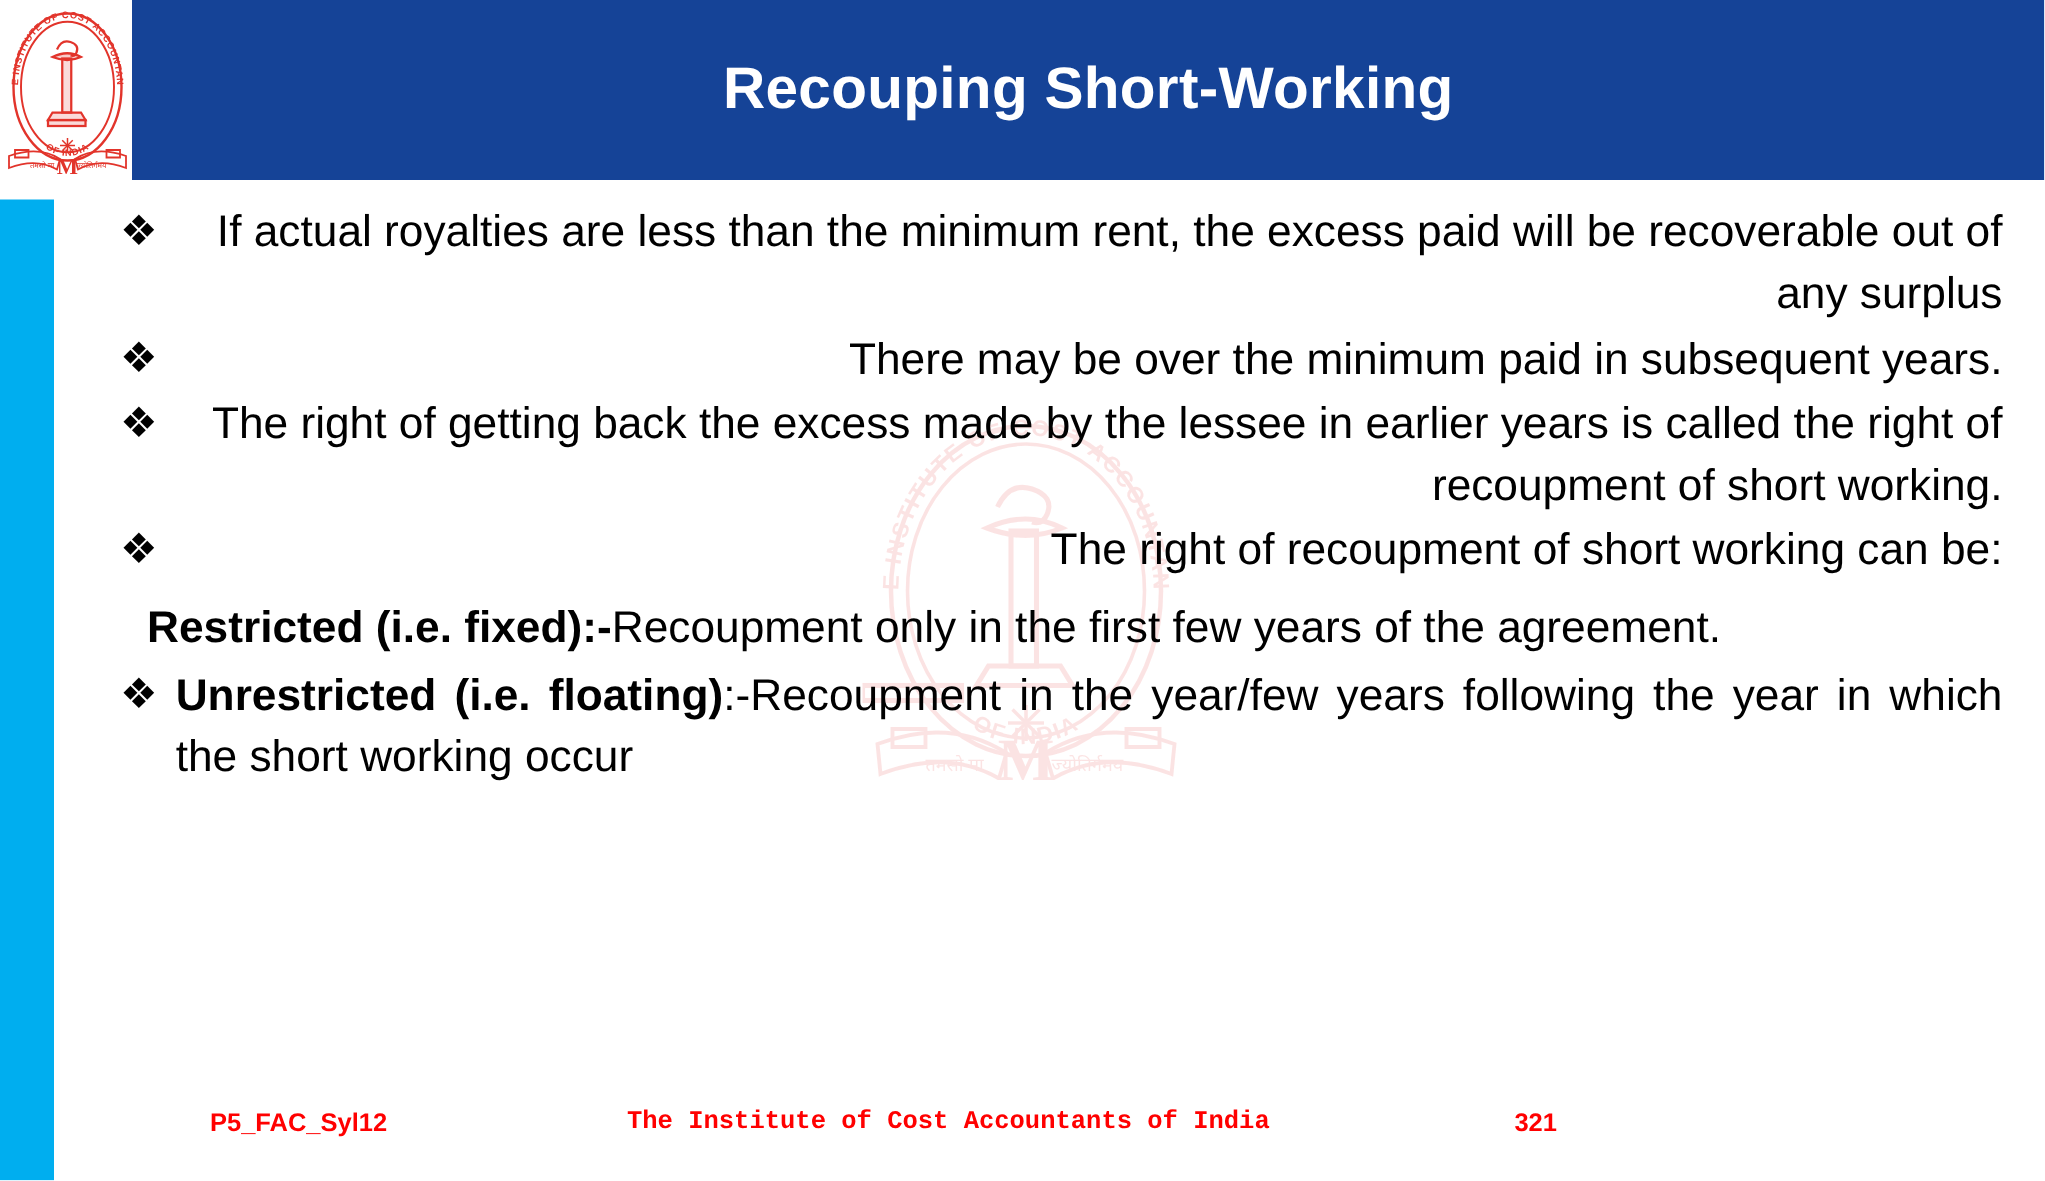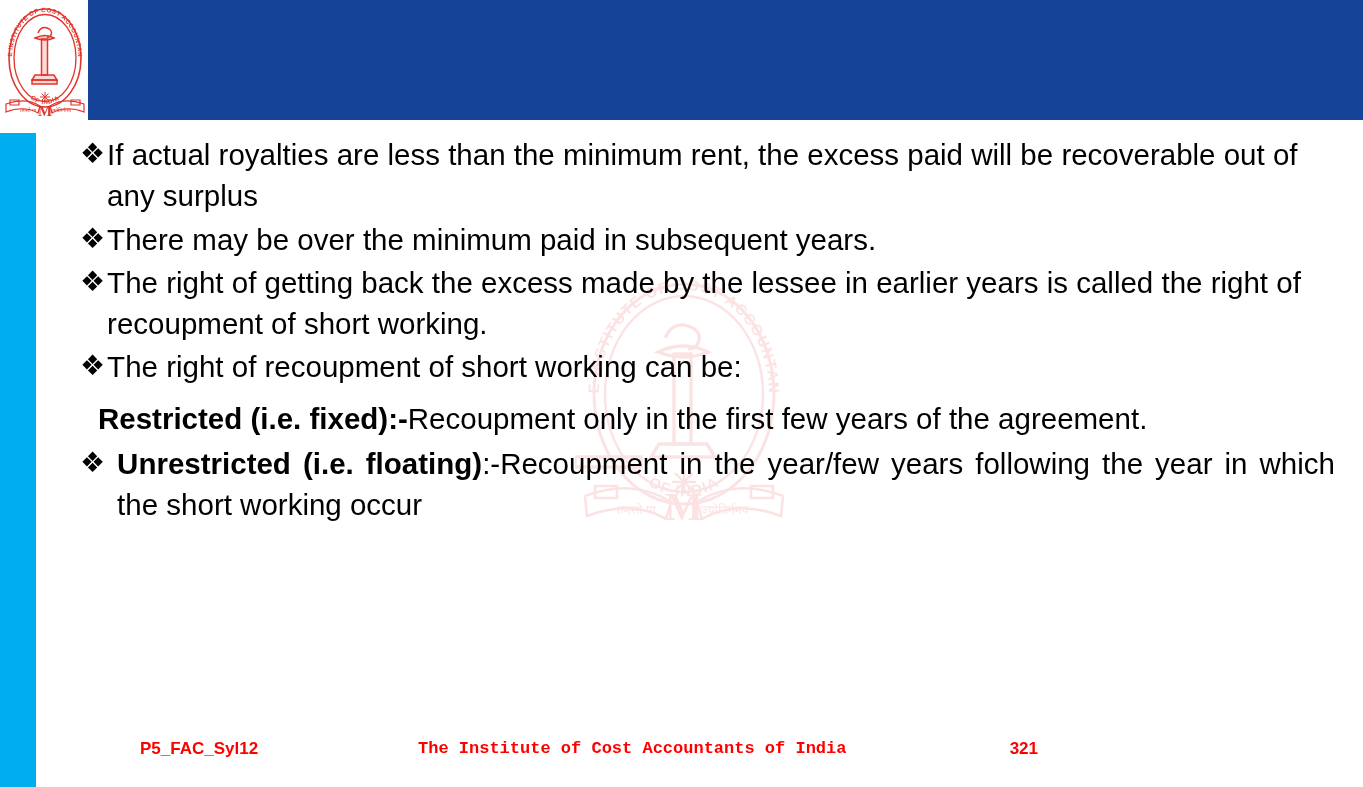--- a/index.html
+++ b/index.html
@@ -95,20 +95,21 @@
   }
   .bullet-mark {
     flex: 0 0 auto;
     font-size: 28px;
     line-height: 1.40;
     padding-right: 2px;
   }
   .bullet-mark.spaced { padding-right: 12px; }
   .bullet-text {
     flex: 1 1 auto;
+    text-align: right;
   }
   .bullet-text.justify {
     text-align: justify;
     text-align-last: left;
   }
   .sub-para {
     font-size: 29.5px;
     line-height: 1.40;
     margin-left: 18px;
     margin-top: 10px;
@@ -133,20 +134,21 @@
   .footer-code { position: absolute; left: 140px; top: 4px; }
   .footer-center { position: absolute; left: 418px; top: 4px; font-family: Liberation Mono, monospace; }
   .footer-page { position: absolute; right: 65px; top: 4px; }
 </style>
 </head>
 <body>
 
 <div class="slide">
 
   <div class="header-band"></div>
+  <div class="header-title">Recouping Short-Working</div>
 
   <div class="logo-box">
     <svg viewBox="0 0 86 118" xmlns="http://www.w3.org/2000/svg">
       <defs>
         <path id="ringTop" d="M 10,56 A 33,46 0 0 1 76,56" fill="none"></path>
         <path id="ringBot" d="M 12,58 A 31,44 0 0 0 74,58" fill="none"></path>
       </defs>
 
       <ellipse cx="43" cy="56" rx="36" ry="49" fill="none" stroke="#E2342B" stroke-width="1.6"></ellipse>
       <ellipse cx="43" cy="56" rx="31" ry="43.5" fill="none" stroke="#E2342B" stroke-width="1.3"></ellipse>

